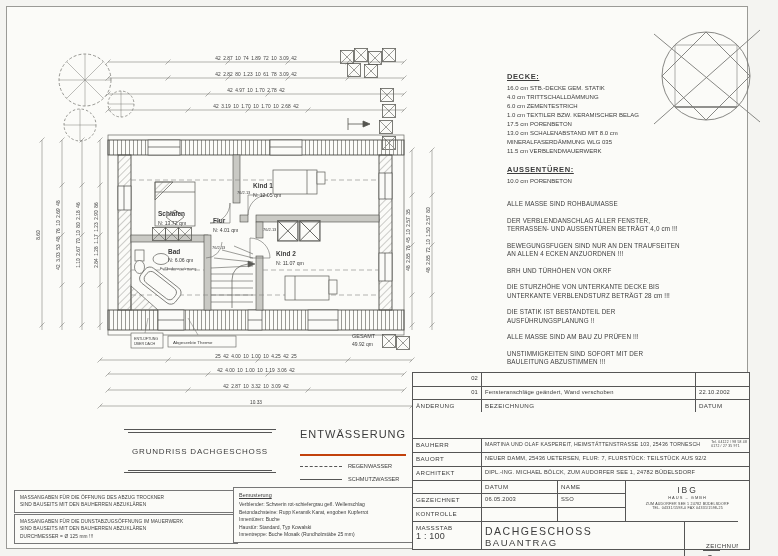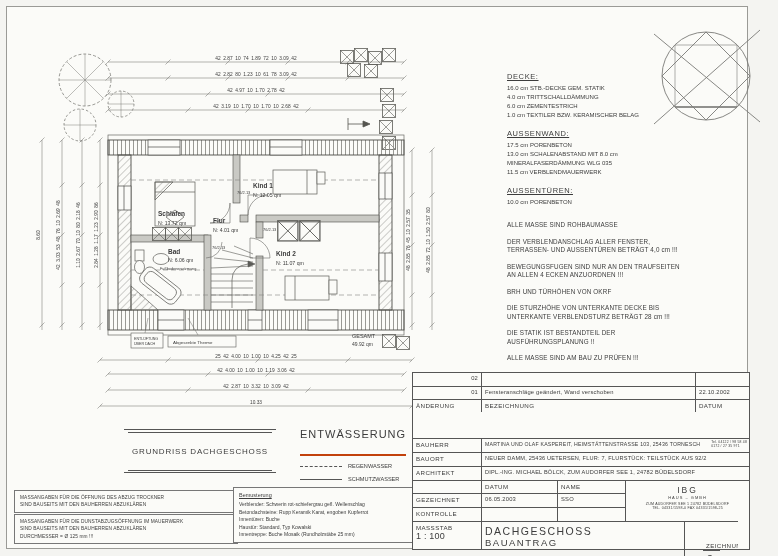--- a/index.html
+++ b/index.html
@@ -5,21 +5,21 @@
   html,body{margin:0;padding:0}
   body{width:778px;height:556px;position:relative;background:#f4f4f1;
        font-family:"Liberation Sans",sans-serif;color:#3c3c3c;overflow:hidden}
   .frame{position:absolute;left:6px;top:6px;width:740px;height:541px;
          border:1px solid #9a9a96;background:#fbfbf8}
   svg text{white-space:pre;fill:#3c3c3c}
   .pre{white-space:pre-line}
 
   
   .rightcol{position:absolute;left:507px;top:72px;width:238px}
-  .spec-h{font-size:7.5px;font-weight:normal;letter-spacing:.6px;
+  .spec-h{font-size:7.5px;font-weight:bold;letter-spacing:.6px;
           text-decoration:underline;margin:9px 0 3px}
   .spec-h.first{margin-top:0}
   .spec-l{font-size:6px;line-height:1.5;white-space:pre-line}
   .note{font-size:6.3px;line-height:1.35;margin-top:8px;white-space:pre-line;letter-spacing:.15px}
 
   
   .gtitle{position:absolute;left:124px;top:429px;width:152px;text-align:center;
           border-top:1px solid #555;border-bottom:1px solid #555}
   .gtitle .in{border-top:1px solid #555;border-bottom:1px solid #555;
               margin:1.5px 4px;padding:14px 0;font-size:8px;letter-spacing:.8px}
@@ -304,21 +304,20 @@
   <line x1="2" y1="98" x2="108" y2="4"></line>
   <line x1="2" y1="8" x2="108" y2="96"></line>
 </svg>
 
 <div class="rightcol">
   <div class="spec-h first">DECKE:</div>
   <div class="spec-l">16.0 cm STB.-DECKE GEM. STATIK
 4.0 cm TRITTSCHALLDÄMMUNG
 6.0 cm ZEMENTESTRICH
 1.0 cm TEXTILER BZW. KERAMISCHER BELAG</div>
-  <div class="spec-h">AUSSENWAND:</div>
   <div class="spec-l">17.5 cm PORENBETON
 13.0 cm SCHALENABSTAND MIT 8.0 cm
          MINERALFASERDÄMMUNG WLG 035
 11.5 cm VERBLENDMAUERWERK</div>
   <div class="spec-h">AUSSENTÜREN:</div>
   <div class="spec-l">10.0 cm PORENBETON</div>
   <div style="height:6px"></div>
   <div class="note">ALLE MASSE SIND ROHBAUMASSE</div>
   <div class="note">DER VERBLENDANSCHLAG ALLER FENSTER,
 TERRASSEN- UND AUSSENTÜREN BETRÄGT 4,0 cm !!!</div>

